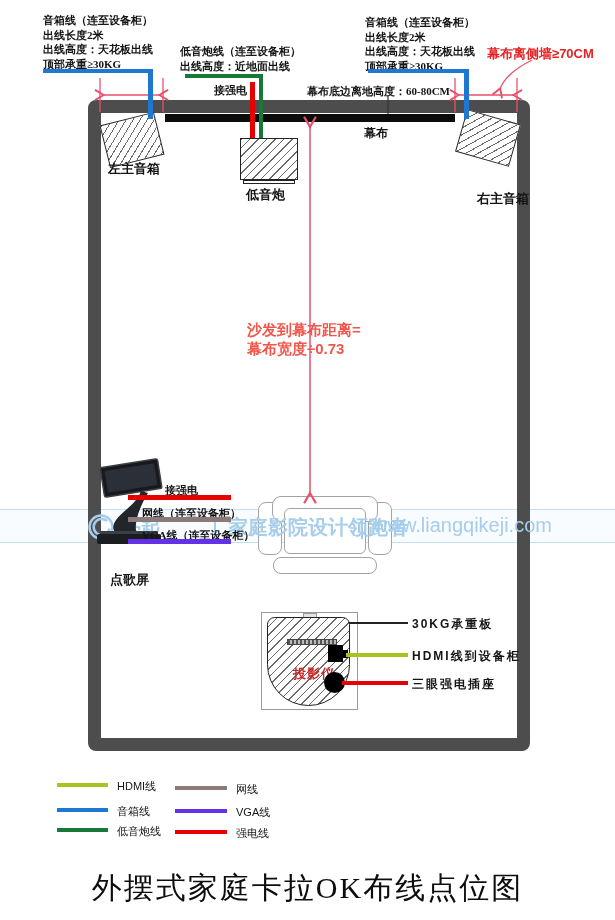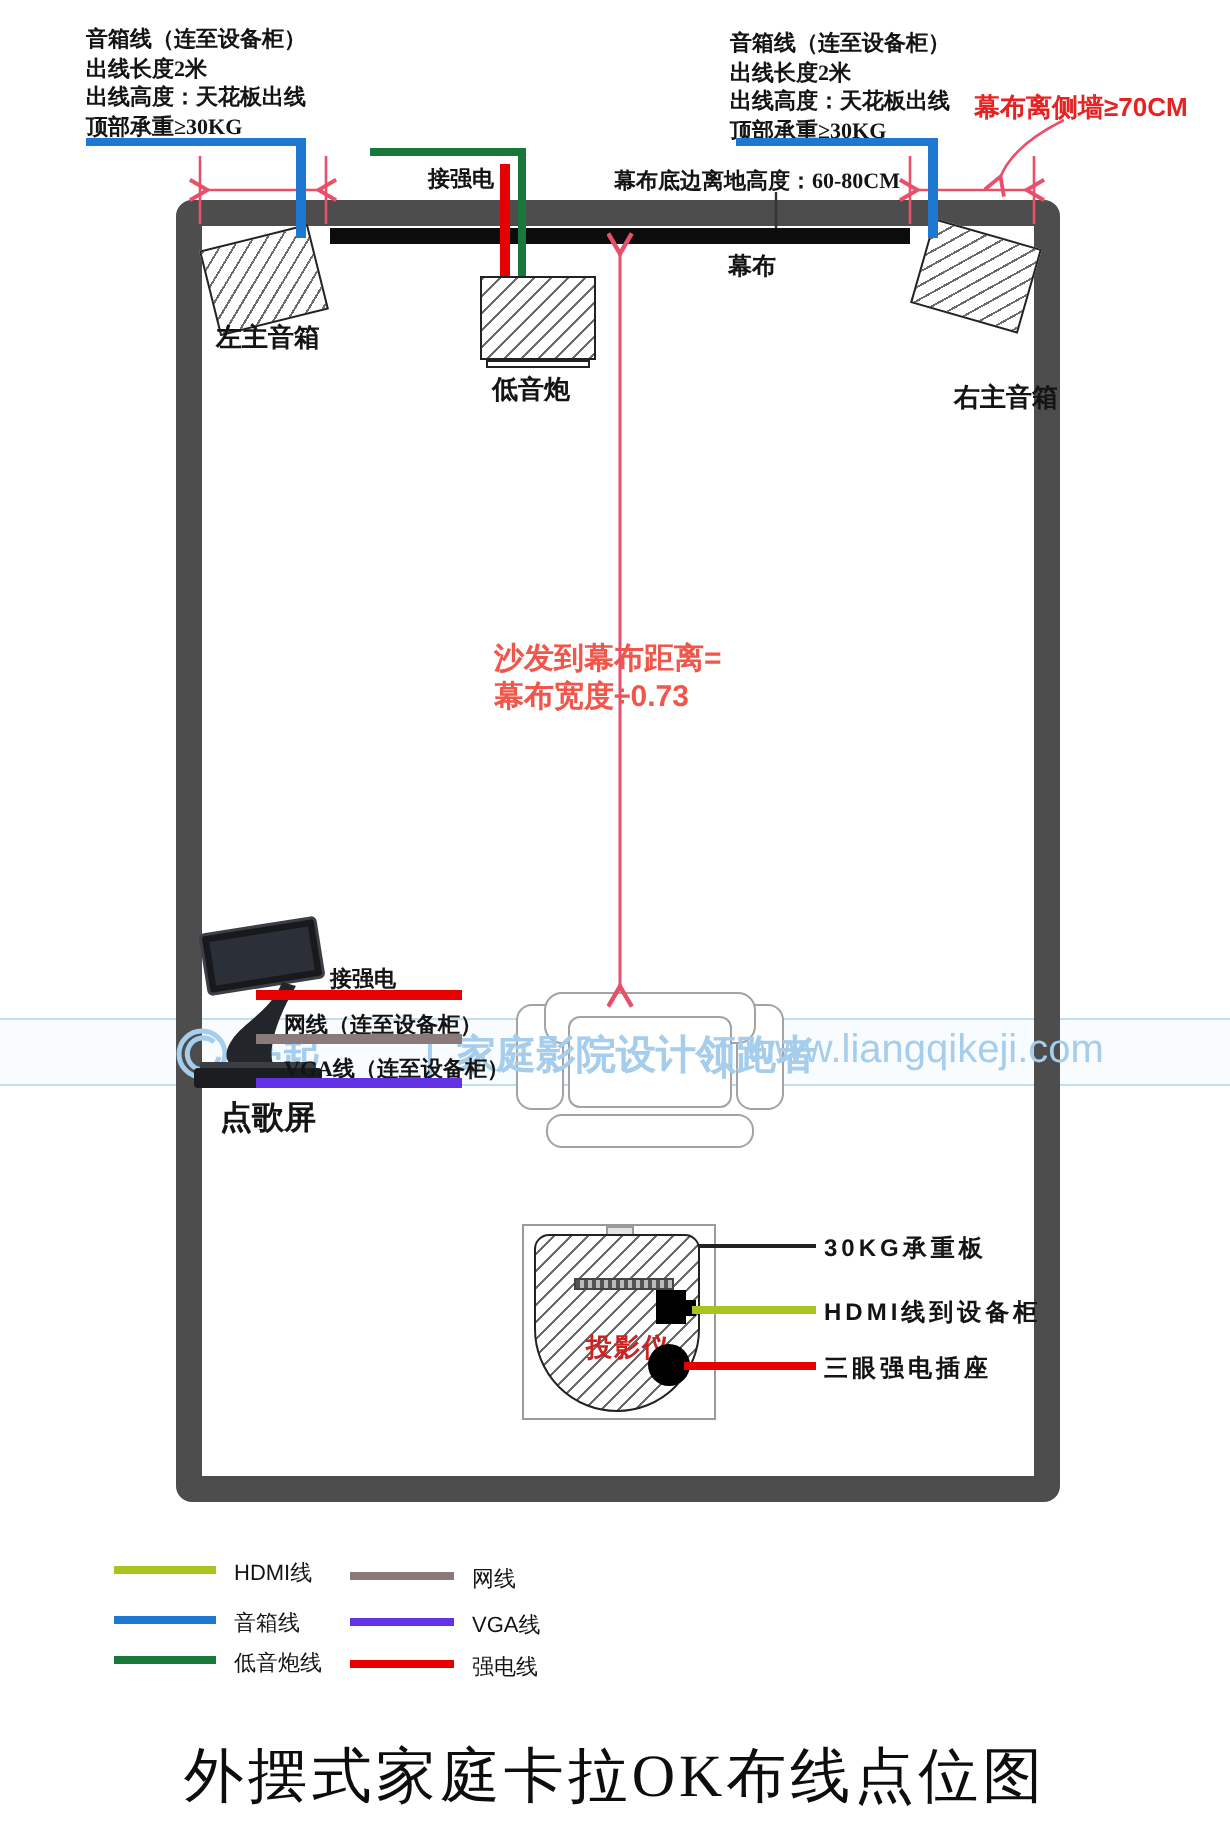--- a/index.html
+++ b/index.html
@@ -56,20 +56,24 @@
 
   <div class="abs note" style="left:43px;top:13px;z-index:4;">
     <div>音箱线（连至设备柜）</div>
     <div>出线长度2米</div>
     <div>出线高度：天花板出线</div>
     <div>顶部承重≥30KG</div>
   </div>
   <div class="abs cable c-speaker" style="left:43px;top:69px;width:110px;height:4px;z-index:5;"></div>
   <div class="abs cable c-speaker" style="left:148px;top:69px;width:5px;height:50px;z-index:5;"></div>
 
+  <div class="abs note" style="left:180px;top:44px;z-index:4;">
+    <div>低音炮线（连至设备柜）</div>
+    <div>出线高度：近地面出线</div>
+  </div>
   <div class="abs cable c-sub" style="left:185px;top:74px;width:78px;height:4px;z-index:5;"></div>
   <div class="abs cable c-sub" style="left:259px;top:74px;width:4px;height:64px;z-index:5;"></div>
   <div class="abs note" style="left:214px;top:83px;z-index:4;">接强电</div>
   <div class="abs cable c-power" style="left:250px;top:82px;width:5px;height:56px;z-index:5;"></div>
 
   <div class="abs note" style="left:365px;top:15px;z-index:4;">
     <div>音箱线（连至设备柜）</div>
     <div>出线长度2米</div>
     <div>出线高度：天花板出线</div>
     <div>顶部承重≥30KG</div>
@@ -95,21 +99,21 @@
 
   <svg class="abs" style="left:88px;top:455px;z-index:6;" width="90" height="95" viewBox="88 455 90 95">
     <g transform="rotate(-9 131 478)">
       <rect x="102" y="463" width="58" height="30" rx="2" fill="#17191c" stroke="#3c4046" stroke-width="1.5"></rect>
       <rect x="106" y="467" width="50" height="22" fill="#2b3038"></rect>
     </g>
     <path d="M141,491 C136,505 122,511 116,520 C111,527 113,533 120,535 L138,535 C132,527 139,508 148,493 Z" fill="#22252a"></path>
     <rect x="100" y="531" width="58" height="4" rx="1" fill="#3a3e45"></rect>
     <rect x="97" y="534" width="64" height="10" rx="2" fill="#1b1d21"></rect>
   </svg>
-  <div class="abs lbl-s" style="left:110px;top:549px;font-size:16px;z-index:7;">点歌屏</div>
+  <div class="abs lbl-s" style="left:110px;top:571px;font-size:13px;z-index:7;">点歌屏</div>
 
   <div class="abs note" style="left:165px;top:483px;z-index:7;">接强电</div>
   <div class="abs cable c-power" style="left:128px;top:495px;width:103px;height:5px;z-index:7;"></div>
   <div class="abs note" style="left:142px;top:506px;z-index:7;">网线（连至设备柜）</div>
   <div class="abs cable c-net" style="left:128px;top:517px;width:103px;height:5px;z-index:7;"></div>
   <div class="abs note" style="left:142px;top:528px;z-index:7;">VGA线（连至设备柜）</div>
   <div class="abs cable c-vga" style="left:128px;top:539px;width:103px;height:5px;z-index:7;"></div>
 
   <svg class="abs" style="left:86px;top:512px;z-index:5;" width="30" height="30" viewBox="0 0 30 30">
     <circle cx="15" cy="15" r="11.5" fill="none" stroke="#a6cdeb" stroke-width="2.5"></circle>

